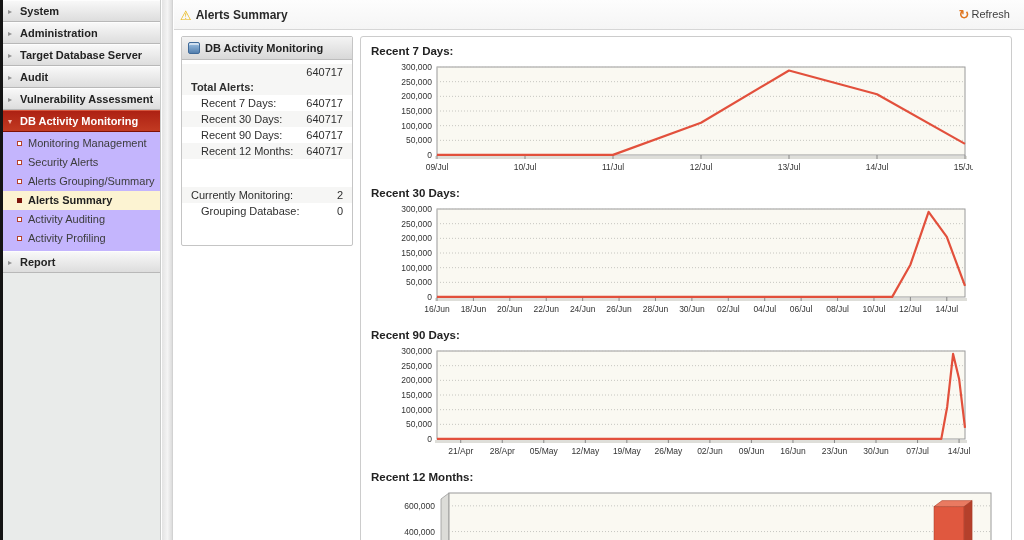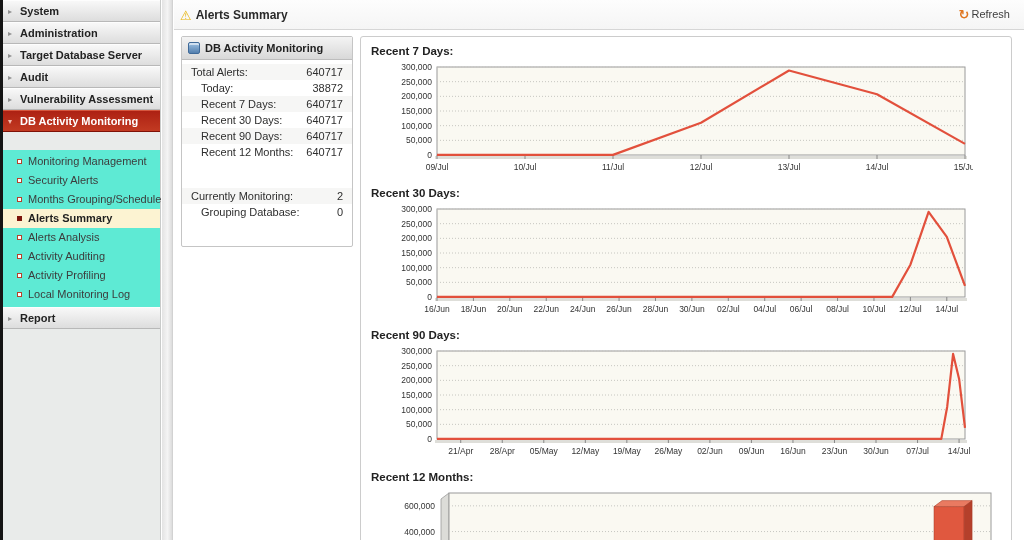--- a/index.html
+++ b/index.html
@@ -14,21 +14,21 @@
   #sidebar { position:absolute; left:3px; top:0; width:158px; height:540px;
     background:#e9ebea; border-right:1px solid #c9cbca; }
   .nav-top { height:22px; line-height:21px; padding-left:17px; position:relative;
     font-size:11px; font-weight:bold; color:#232323; cursor:pointer;
     background:linear-gradient(#f8f8f8,#dddddd); border-top:1px solid #fdfdfd;
     border-bottom:1px solid #b8b8b8; }
   .nav-top .chev { position:absolute; left:5px; top:0; font-size:8px; color:#8f8f8f; }
   .nav-top.active { background:linear-gradient(#ad2113,#c23a22);
     border-top:1px solid #d7573f; border-bottom:1px solid #7e1107; color:#fff; }
   .nav-top.active .chev { color:#f3b7ab; }
-  .submenu { background:#5eead4; padding:2px 0 3px 0;margin-top:18px; }
+  .submenu { background:#c4b5fd; padding:2px 0 3px 0; }
   .nav-sub { height:19px; line-height:19px; padding-left:14px; font-size:11px;
     color:#3c3c3c; position:relative; cursor:pointer; white-space:nowrap; }
   .nav-sub .bullet { display:inline-block; width:5px; height:5px; border:1px solid #b5412c;
     background:#fff; margin-right:6px; vertical-align:1px; }
   .nav-sub.active { background:#fcf3d2; font-weight:bold; color:#1f1f1f; }
   .nav-sub.active .bullet { background:#7d150b; border-color:#7d150b; }
 
   
   #gutter { position:absolute; left:162px; top:0; width:11px; height:540px;
     background:linear-gradient(90deg,#e3e3e3,#f4f4f4 55%,#dcdcdc); border-right:1px solid #d2d2d2; }
@@ -50,21 +50,21 @@
     border:1px solid #c5c5c5; border-radius:2px; font-size:11px; }
   #stats-header { background:linear-gradient(#f4f4f4,#d8d8d8); border-bottom:1px solid #bdbdbd;
     padding:5px 6px; font-weight:bold; color:#222; font-size:11px; }
   #stats-db-icon { display:inline-block; width:12px; height:12px; margin-right:5px;
     vertical-align:-2px; border:1px solid #3f6a99; border-radius:2px;
     background:linear-gradient(#9dc0e2,#537fae);
     box-shadow:inset 0 2px 0 rgba(255,255,255,.55); }
   .stats-group { padding:4px 0 2px 0; }
   .stat-row { display:flex; justify-content:space-between; padding:1px 9px; line-height:14px; color:#2e2e2e; }
   .stat-row:nth-child(odd) { background:#f6f6f5; }
-  .stat-row .lbl.bold { font-weight:normal; }
+  .stat-row .lbl.bold { font-weight:bold;margin-top:15px; }
   .stat-row .lbl.ind1 { padding-left:10px; }
   .stat-row .val { text-align:center; }
   .stats-gap { height:22px; }
   #stats-bottom-pad { height:24px; }
 
   
   #charts-panel { position:absolute; left:186px; top:36px; right:12px; height:620px;
     border:1px solid #cccccc; border-radius:3px; background:#fff; padding:5px 8px 0 8px; }
   .chart-section { margin-bottom:4px; }
   .chart-title { font-size:11.5px; font-weight:bold; color:#222; margin:3px 0 2px 2px; }
@@ -80,26 +80,24 @@
     <div id="sidebar-menu">
         <div class="nav-top"><span class="chev">▸</span><span>System</span></div>
         <div class="nav-top"><span class="chev">▸</span><span>Administration</span></div>
         <div class="nav-top"><span class="chev">▸</span><span>Target Database Server</span></div>
         <div class="nav-top"><span class="chev">▸</span><span>Audit</span></div>
         <div class="nav-top"><span class="chev">▸</span><span>Vulnerability Assessment</span></div>
         <div class="nav-top active"><span class="chev">▾</span><span>DB Activity Monitoring</span></div>
         <div class="submenu">
           <div class="nav-sub"><span class="bullet"></span><span>Monitoring Management</span></div>
           <div class="nav-sub"><span class="bullet"></span><span>Security Alerts</span></div>
-          <div class="nav-sub"><span class="bullet"></span><span>Months Grouping/Schedule</span></div>
+          <div class="nav-sub"><span class="bullet"></span><span>Alerts Grouping/Summary</span></div>
           <div class="nav-sub active"><span class="bullet"></span><span>Alerts Summary</span></div>
-          <div class="nav-sub"><span class="bullet"></span><span>Alerts Analysis</span></div>
           <div class="nav-sub"><span class="bullet"></span><span>Activity Auditing</span></div>
           <div class="nav-sub"><span class="bullet"></span><span>Activity Profiling</span></div>
-          <div class="nav-sub"><span class="bullet"></span><span>Local Monitoring Log</span></div>
         </div>
         <div class="nav-top"><span class="chev">▸</span><span>Report</span></div>
       </div>
   </div>
 
   <div id="gutter"></div>
 
   <div id="content">
     <div id="titlebar">
       <div id="page-title">
@@ -111,24 +109,20 @@
     </div>
 
     <div id="stats-panel">
       <div id="stats-header">
         <span id="stats-db-icon"></span><span>DB Activity Monitoring</span>
       </div>
       <div class="stats-group" id="stats-group-1">
           <div class="stat-row">
             <span class="lbl bold">Total Alerts:</span>
             <span class="val">640717</span>
-          </div>
-          <div class="stat-row">
-            <span class="lbl ind1">Today:</span>
-            <span class="val">38872</span>
           </div>
           <div class="stat-row">
             <span class="lbl ind1">Recent 7 Days:</span>
             <span class="val">640717</span>
           </div>
           <div class="stat-row">
             <span class="lbl ind1">Recent 30 Days:</span>
             <span class="val">640717</span>
           </div>
           <div class="stat-row">

